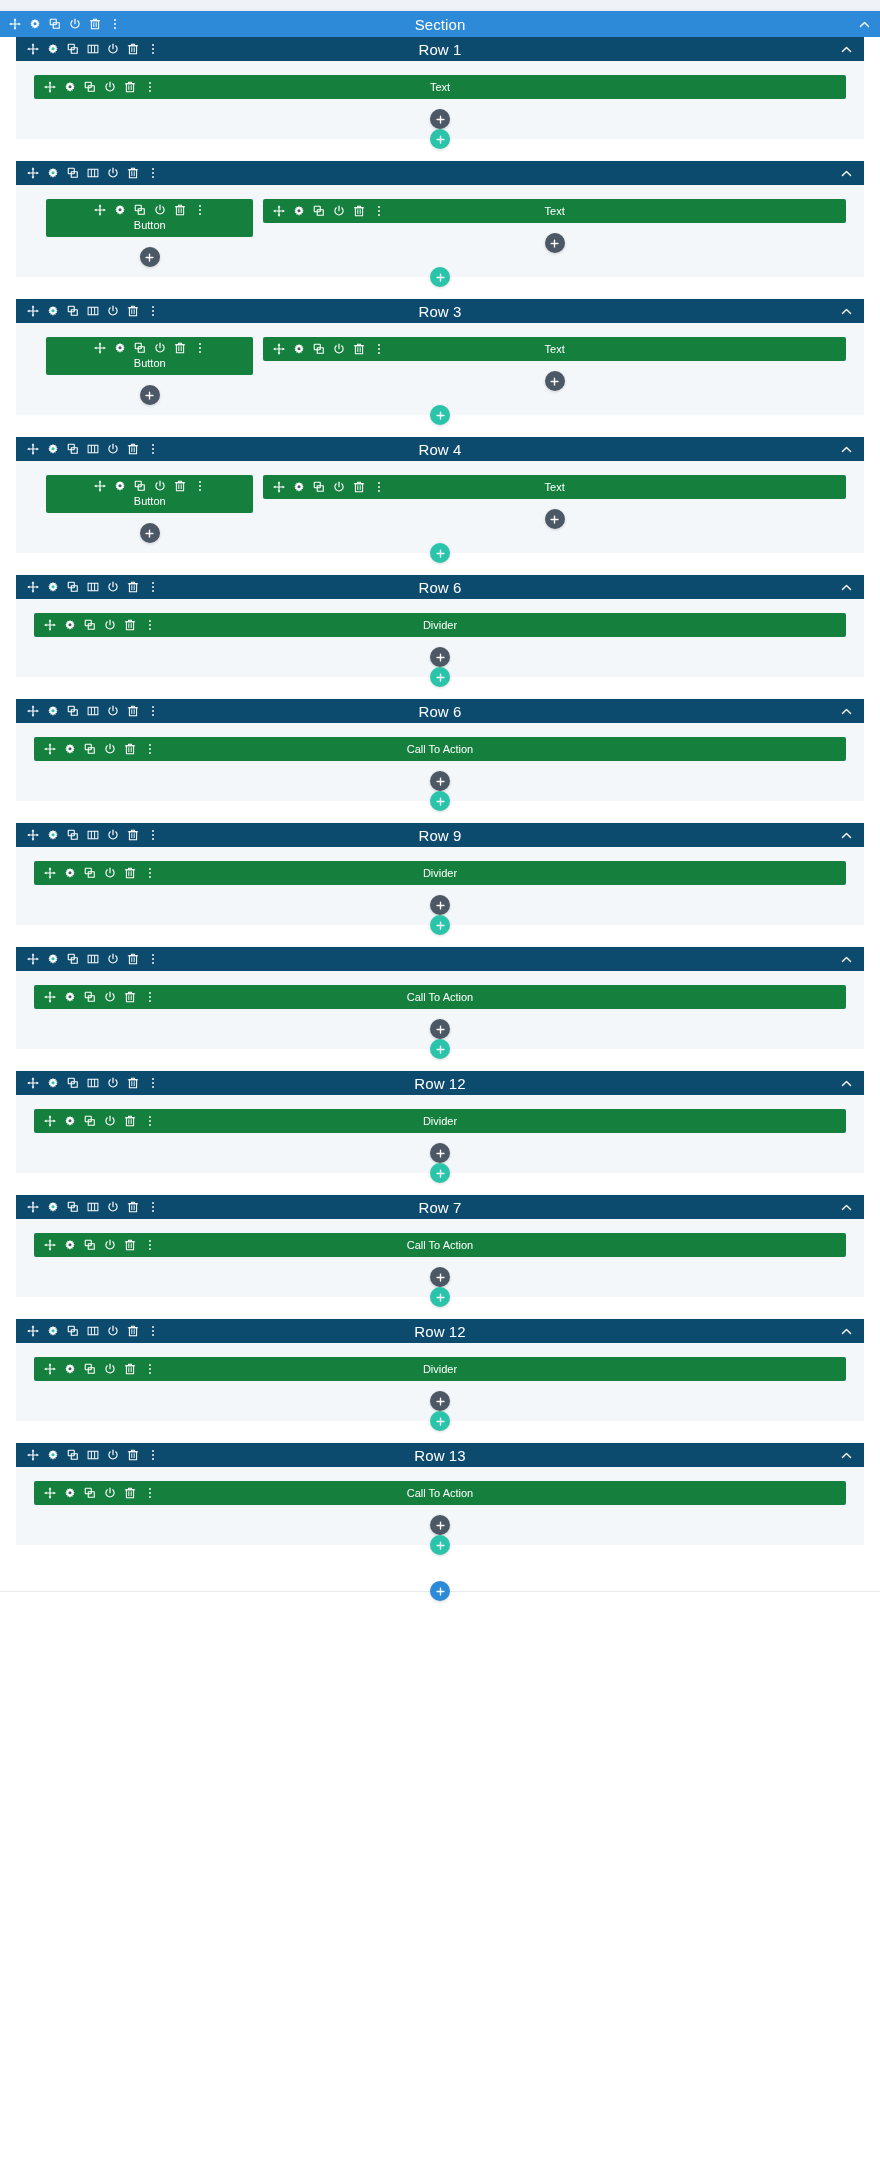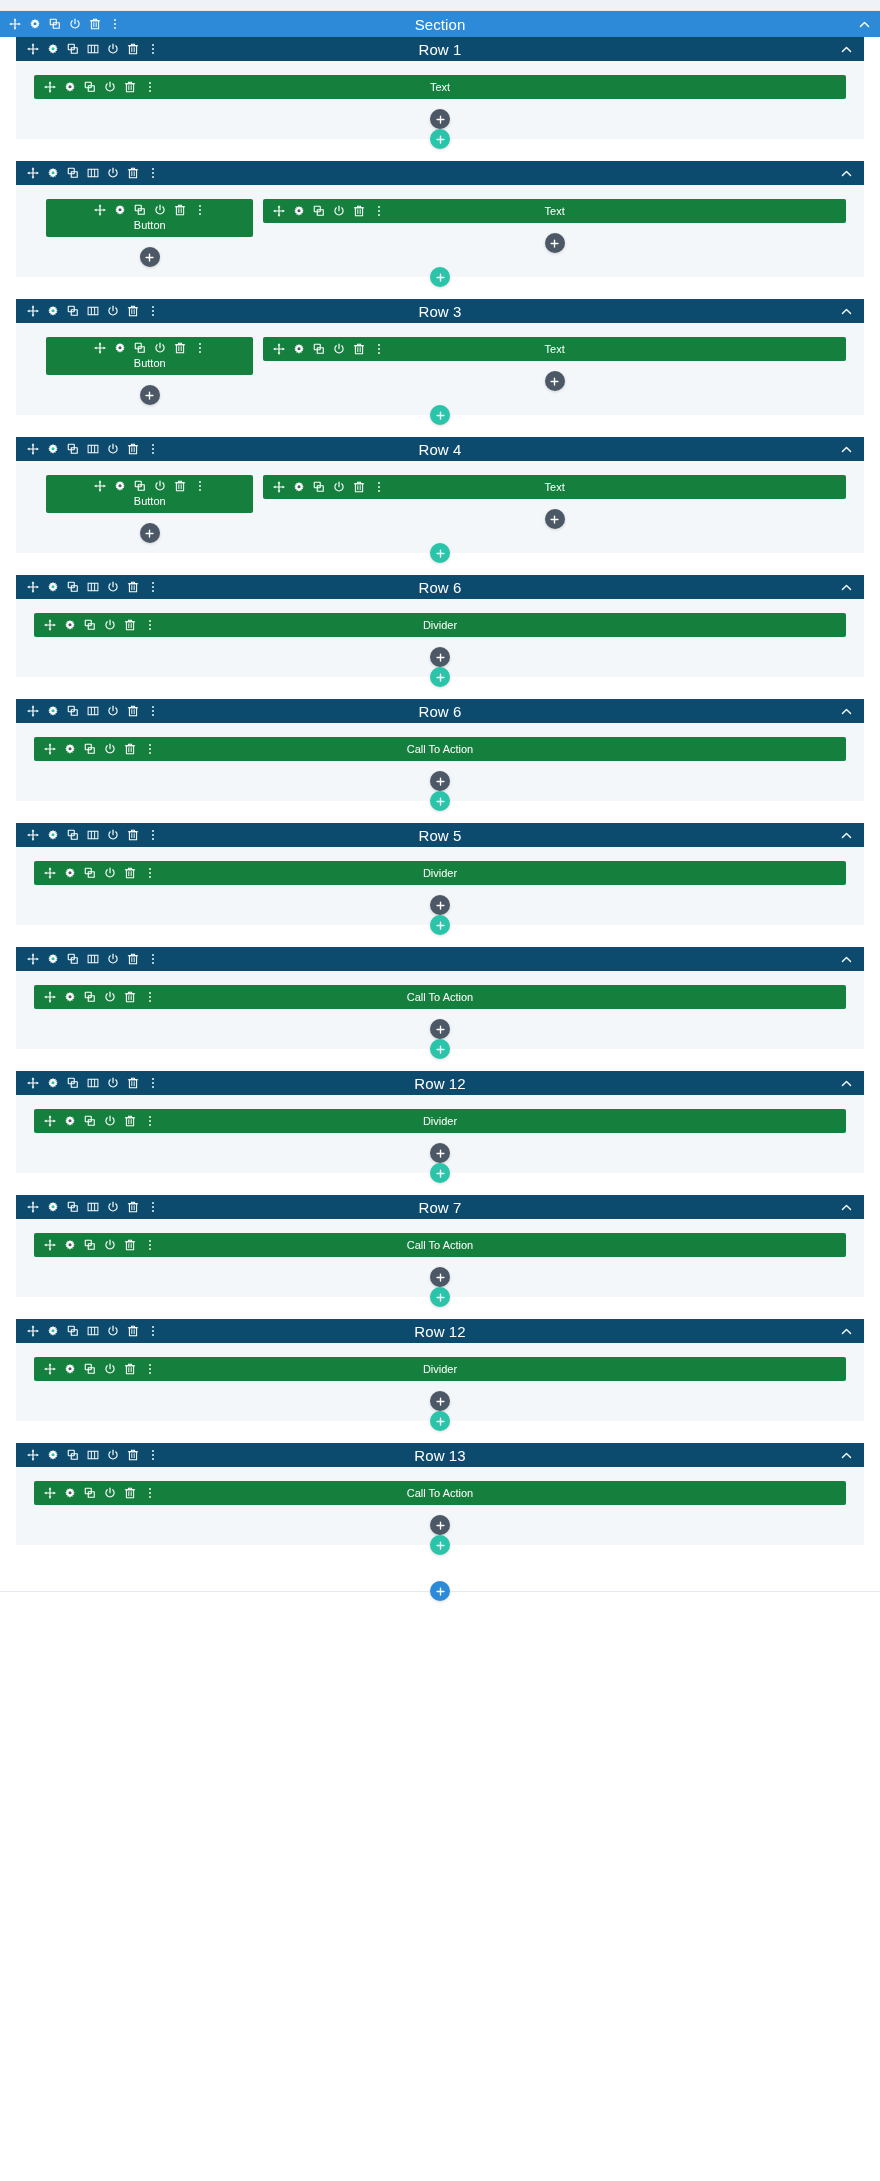--- a/index.html
+++ b/index.html
@@ -1184,21 +1184,21 @@
               </svg>
             </span>
             <span class="ticon">
               <svg width="12" height="12" viewBox="0 0 24 24" fill="none">
                 <circle cx="12" cy="4" r="1.9" fill="#ffffff"></circle>
                 <circle cx="12" cy="12" r="1.9" fill="#ffffff"></circle>
                 <circle cx="12" cy="20" r="1.9" fill="#ffffff"></circle>
               </svg>
             </span>
           </div>
-          <div class="bar-title">Row 5</div>
+          <div class="bar-title">Row 9</div>
           <div class="bar-collapse">
             <svg width="13" height="13" viewBox="0 0 24 24" fill="none">
               <path d="M4.5 15.5 L12 8.2 L19.5 15.5" stroke="#ffffff" stroke-width="2.6" stroke-linecap="round" stroke-linejoin="round" fill="none"></path>
             </svg>
           </div>
         </div>
         <div class="row-body">
           <div class="col col-full">
             <div class="module">
               <div class="tools">

